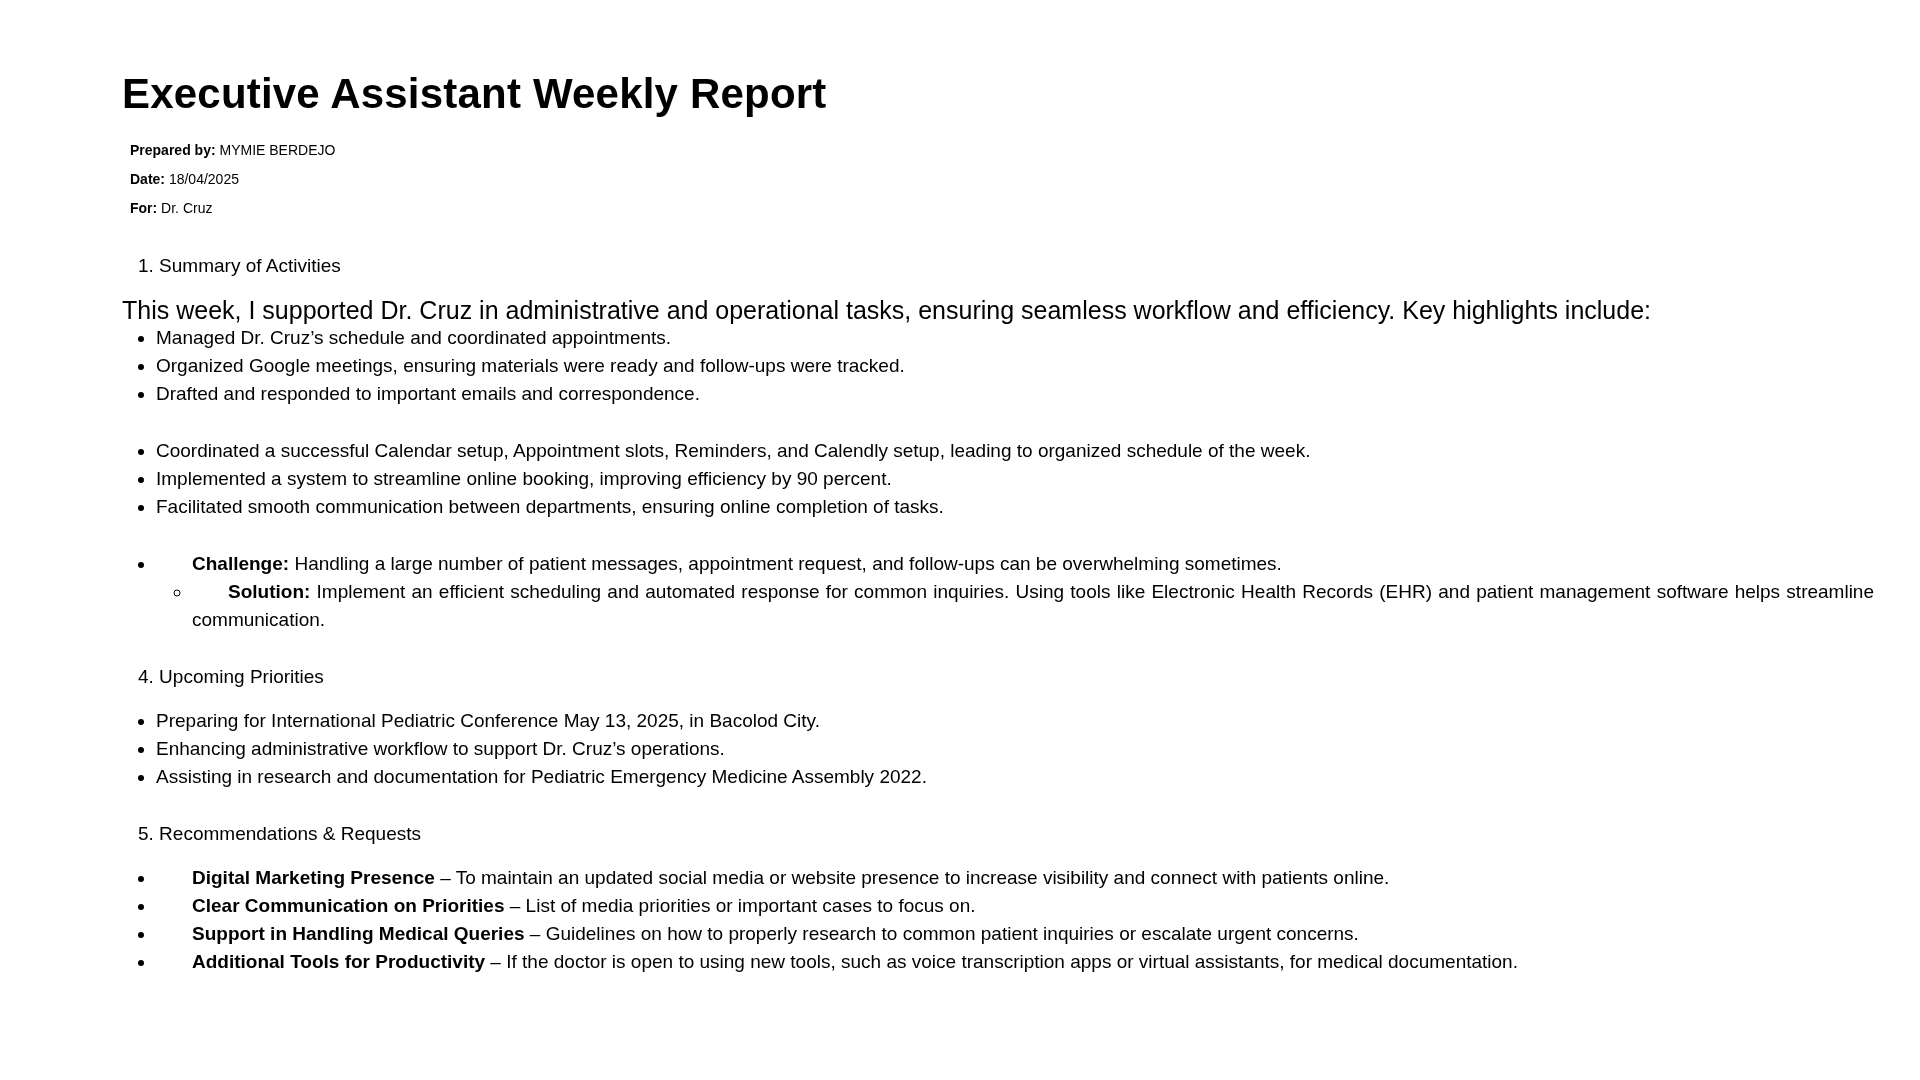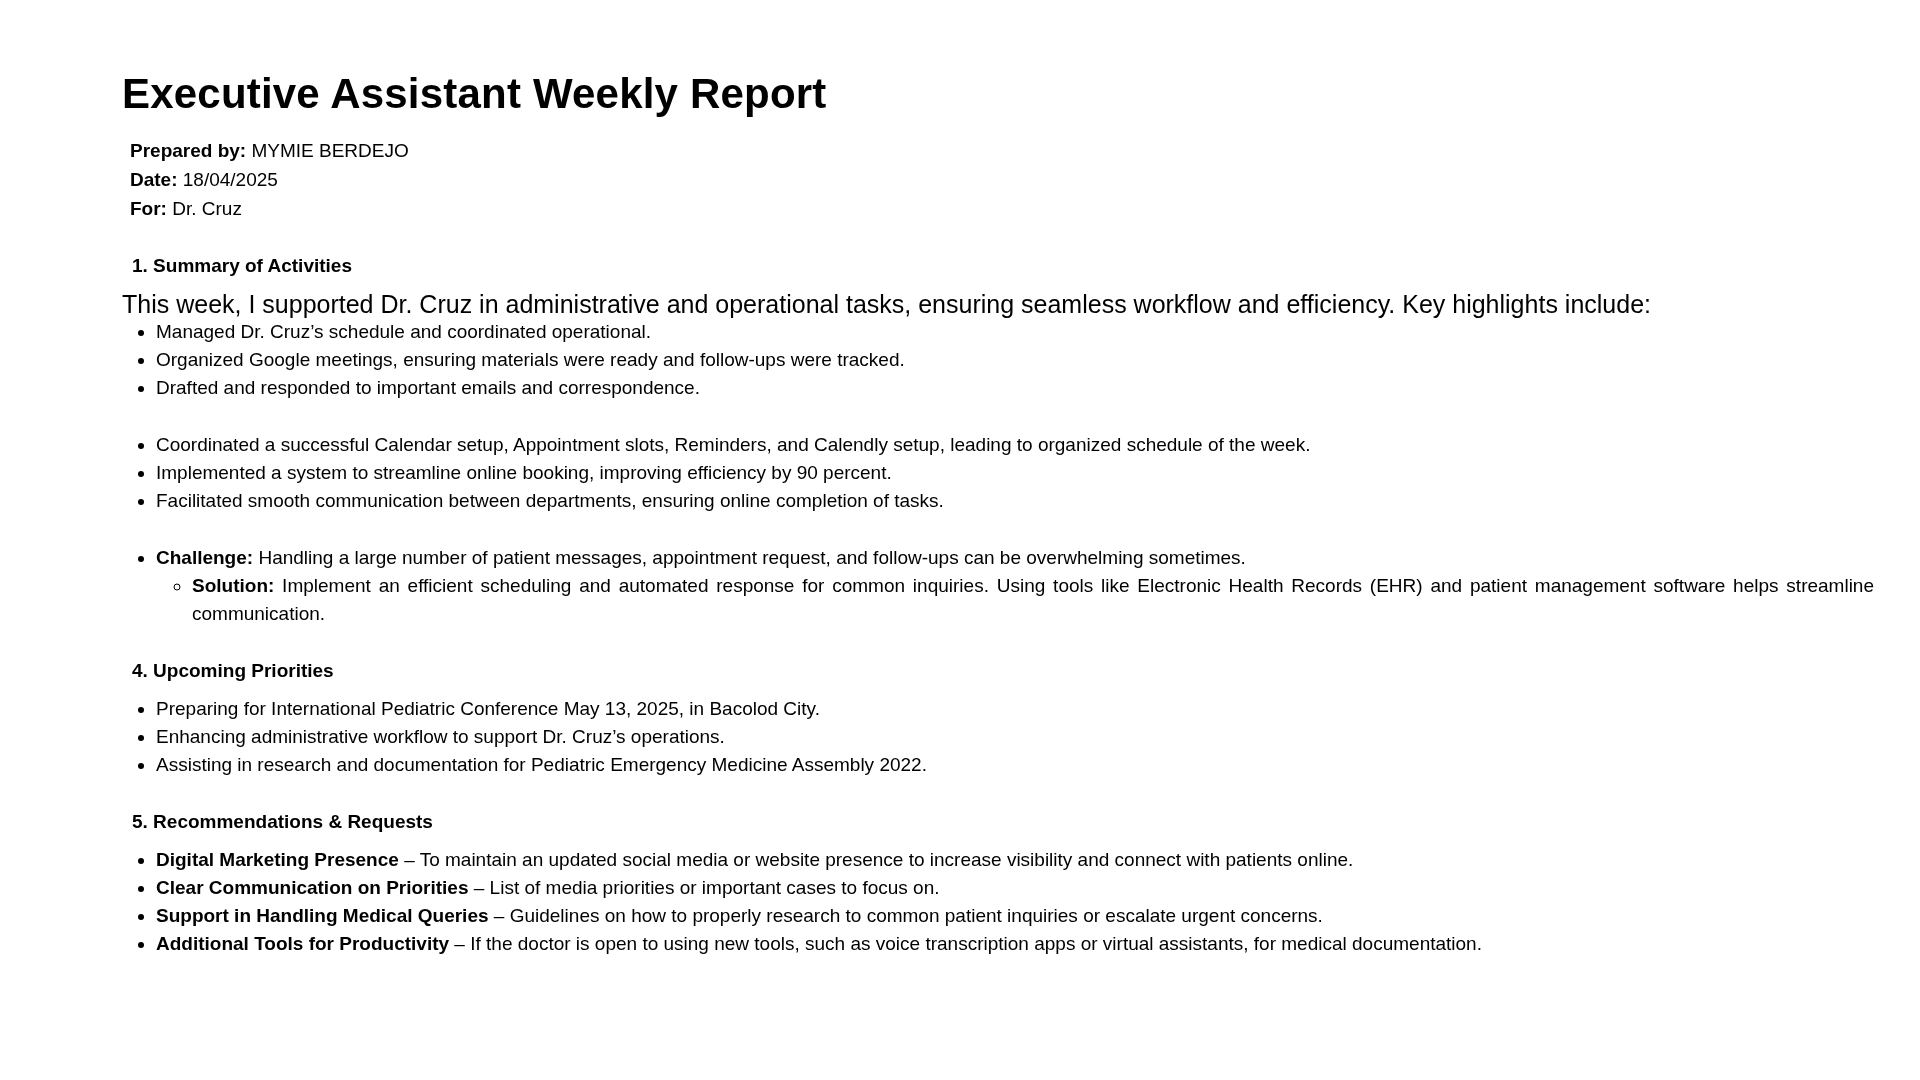--- a/index.html
+++ b/index.html
@@ -23,52 +23,52 @@
     font-weight: 700;
     line-height: 1.25;
     margin: 0 0 15px 0;
     letter-spacing: 0.2px;
   }
   .meta {
     margin-left: 8px;
   }
   .meta p {
     margin: 0;
-    font-size: 19px;
+    font-size: 14px;
     line-height: 29px;
   }
   .meta strong { font-weight: 700; }
   .section {
     margin-top: 29px;
   }
   .section-heading {
     font-size: 19px;
-    font-weight: 700;
+    font-weight: 400;
     line-height: 28px;
-    margin: 10px;
+    margin: 16px;
   }
   .intro {
     font-size: 25px;
     line-height: 28px;
     margin: 0;
   }
   ul {
     margin: 0;
     font-size: 19px;
     line-height: 28px;
   }
   ul.level-1 {
     list-style-type: disc;
     padding-left: 34px;
   }
   ul.level-2 {
     list-style-type: circle;
     padding-left: 36px;
   }
-  li strong { font-weight: 700; }
+  li strong { font-weight: 700; margin-left: 36px; }
   .justified {
     text-align: justify;
   }
 </style>
 </head>
 <body>
 
 <div class="page">
 
   <h1 class="doc-title">Executive Assistant Weekly Report</h1>
@@ -76,21 +76,21 @@
   <div class="meta">
     <p><strong>Prepared by:</strong><span> MYMIE BERDEJO</span></p>
     <p><strong>Date:</strong><span> 18/04/2025</span></p>
     <p><strong>For:</strong><span> Dr. Cruz</span></p>
   </div>
 
   <div class="section">
     <p class="section-heading">1. Summary of Activities</p>
     <p class="intro">This week, I supported Dr. Cruz in administrative and operational tasks, ensuring seamless workflow and efficiency. Key highlights include:</p>
     <ul class="level-1">
-      <li><span>Managed Dr. Cruz’s schedule and coordinated operational.</span></li>
+      <li><span>Managed Dr. Cruz’s schedule and coordinated appointments.</span></li>
       <li><span>Organized Google meetings, ensuring materials were ready and follow-ups were tracked.</span></li>
       <li><span>Drafted and responded to important emails and correspondence.</span></li>
     </ul>
   </div>
 
   <div class="section">
     <ul class="level-1">
       <li><span>Coordinated a successful Calendar setup, Appointment slots, Reminders, and Calendly setup, leading to organized schedule of the week.</span></li>
       <li><span>Implemented a system to streamline online booking, improving efficiency by 90 percent.</span></li>
       <li><span>Facilitated smooth communication between departments, ensuring online completion of tasks.</span></li>

